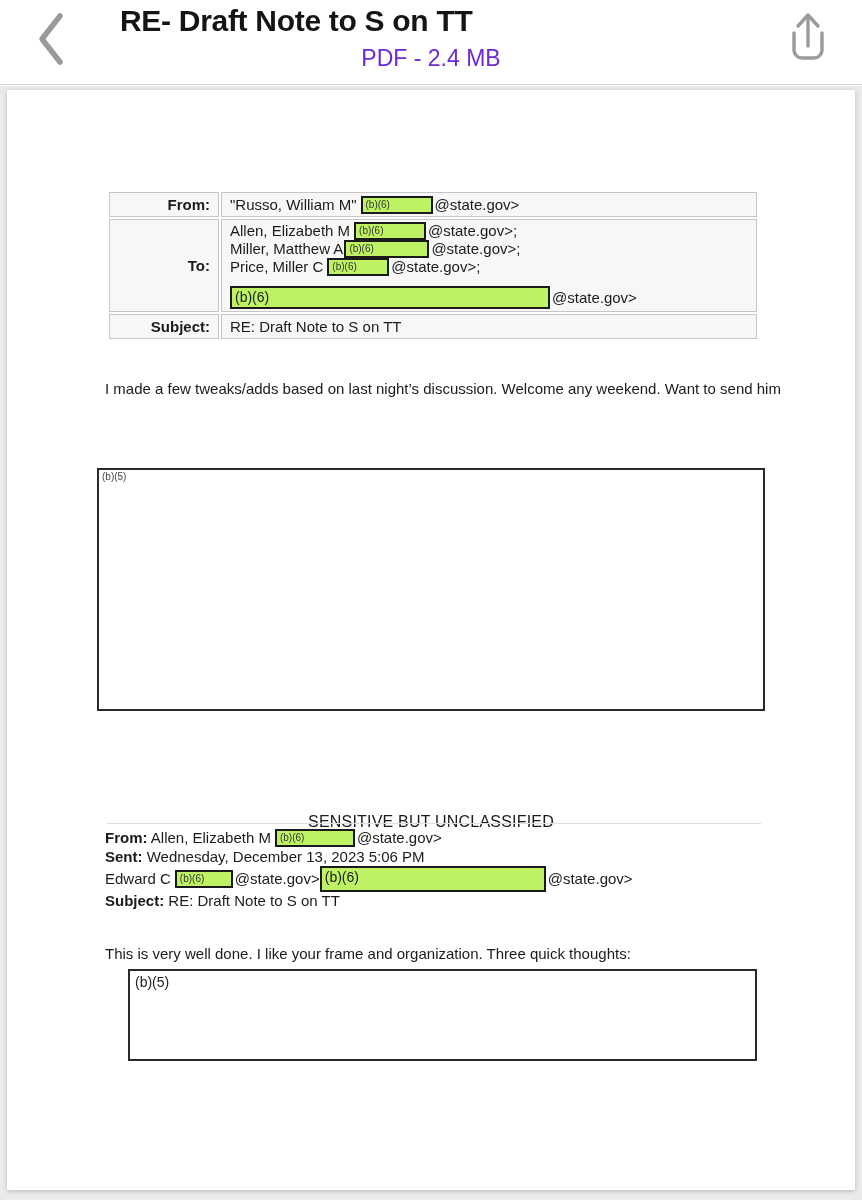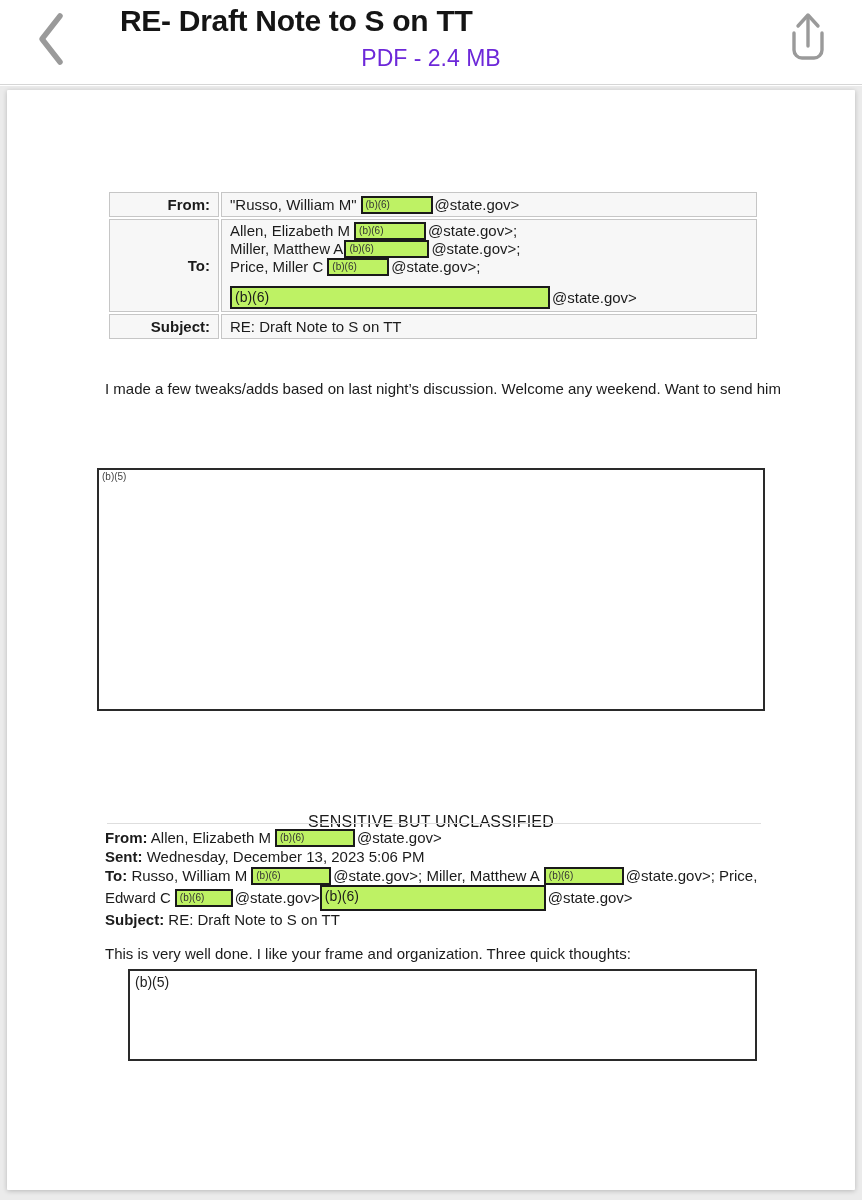--- a/index.html
+++ b/index.html
@@ -192,24 +192,20 @@
 
     <div class="email2">
       <div class="ln">
         <b>From:</b>
         <span>Allen, Elizabeth M</span><span class="rbox w80">(b)(6)</span><span>@state.gov&gt;</span>
       </div>
       <div class="ln">
         <b>Sent:</b>
         <span>Wednesday, December 13, 2023 5:06 PM</span>
       </div>
-      <div class="ln">
-        <b>To:</b>
-        <span>Russo, William M</span><span class="rbox w80">(b)(6)</span><span>@state.gov&gt;; Miller, Matthew A</span><span class="rbox w80">(b)(6)</span><span>@state.gov&gt;; Price,</span>
-      </div>
       <div class="ln ln4">
         <span>Edward C</span><span class="rbox w55">(b)(6)</span><span>@state.gov&gt;</span><span class="rbox big h2">(b)(6)</span><span>@state.gov&gt;</span>
       </div>
       <div class="ln">
         <b>Subject:</b>
         <span>RE: Draft Note to S on TT</span>
       </div>
     </div>
 
     <div class="para p3">This is very well done. I like your frame and organization. Three quick thoughts:</div>

